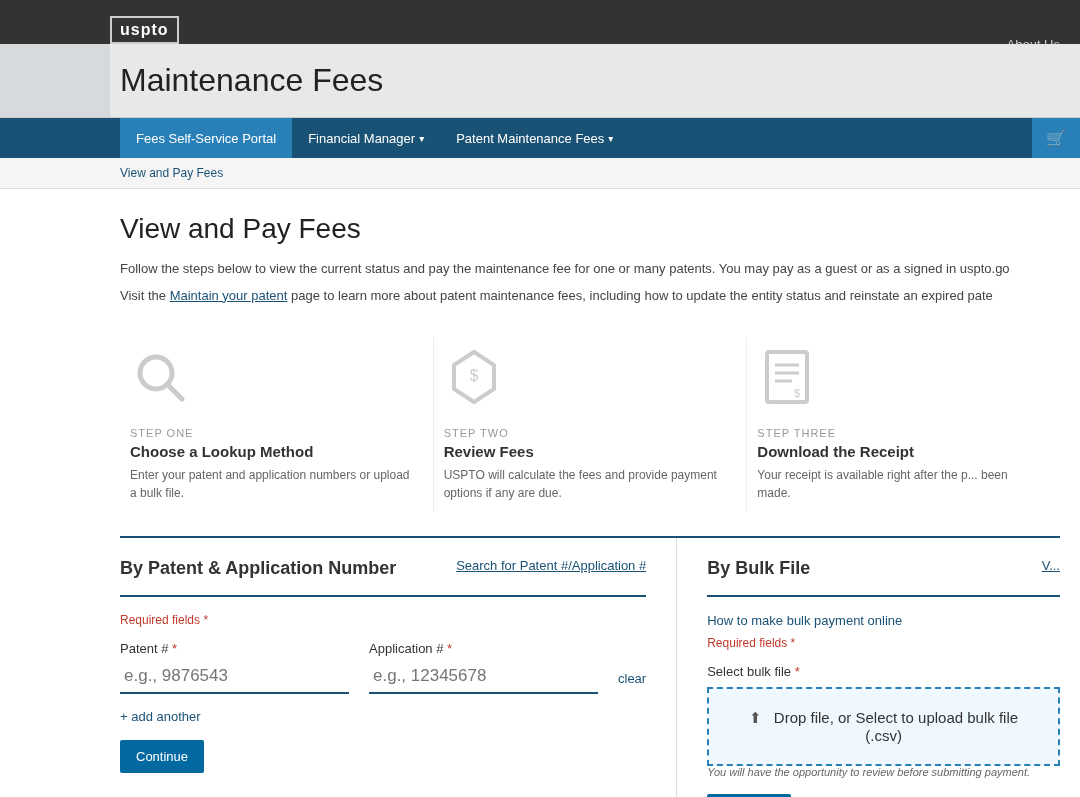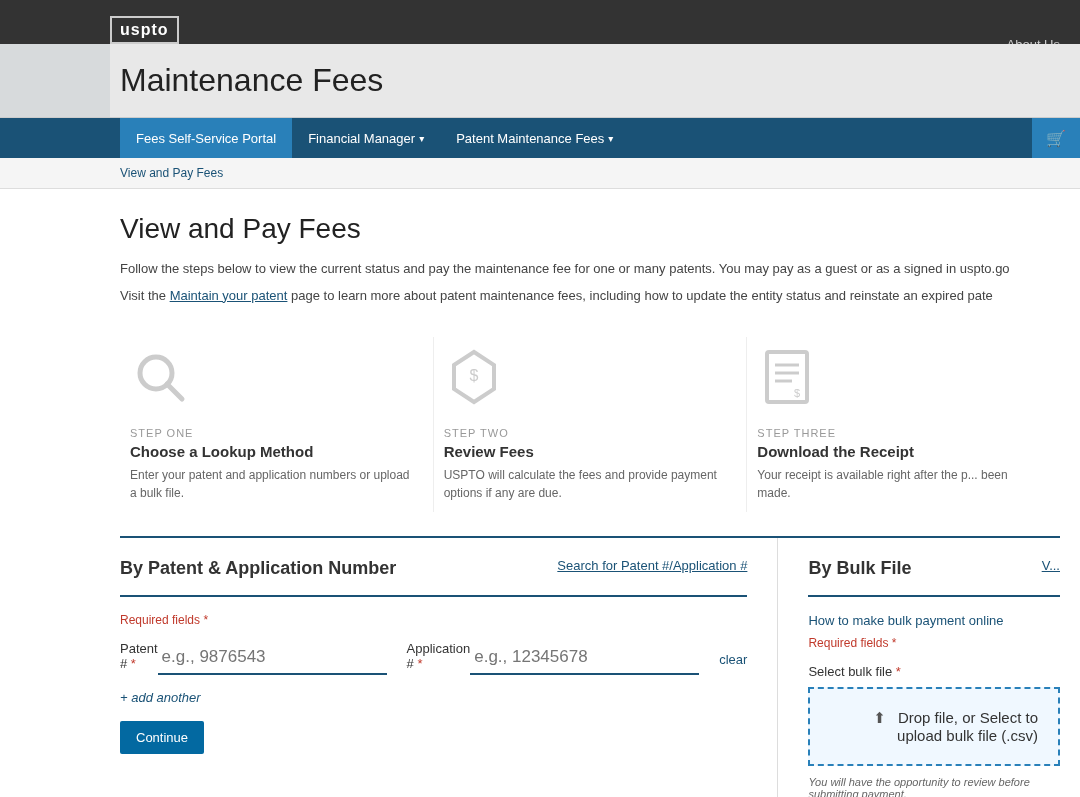--- a/index.html
+++ b/index.html
@@ -206,20 +206,21 @@
     }
 
     .form-row {
       display: flex;
       gap: 20px;
       margin-bottom: 14px;
       align-items: flex-end;
     }
     .form-group {
       display: flex;
+      flex-direction: column;
       flex: 1;
     }
     .form-group label {
       font-size: 13px;
       margin-bottom: 4px;
       color: #333;
     }
     .form-group label .req { color: #c0392b; }
     .form-group input[type="text"] {
       border: none;
@@ -237,21 +238,20 @@
       cursor: pointer;
       padding-bottom: 8px;
     }
     .add-another {
       color: #1a5276;
       font-size: 13px;
       text-decoration: none;
       cursor: pointer;
       display: inline-block;
       margin-bottom: 16px;
-      font-style: italic;
     }
     .btn-continue {
       background: #0369a1;
       color: #fff;
       border: none;
       padding: 9px 16px;
       font-size: 13px;
       cursor: pointer;
       border-radius: 2px;
     }
@@ -267,24 +267,23 @@
     .select-file-label {
       font-size: 13px;
       margin-bottom: 8px;
       color: #333;
     }
     .select-file-label .req { color: #c0392b; }
     .drop-zone {
       border: 2px dashed #2980b9;
       background: #f0f8ff;
       padding: 20px;
-      text-align: right;
+      text-align: center;
       font-size: 15px;
       color: #333;
-      margin-bottom: 10px;
       cursor: pointer;
     }
     .drop-zone .upload-icon {
       color: #555;
       margin-right: 8px;
     }
     .drop-hint {
       font-size: 11px;
       color: #666;
       font-style: italic;

